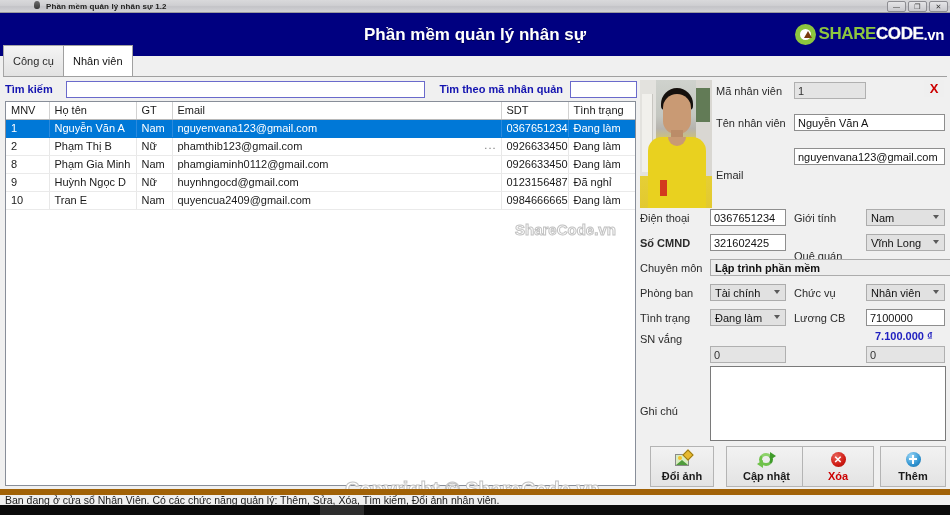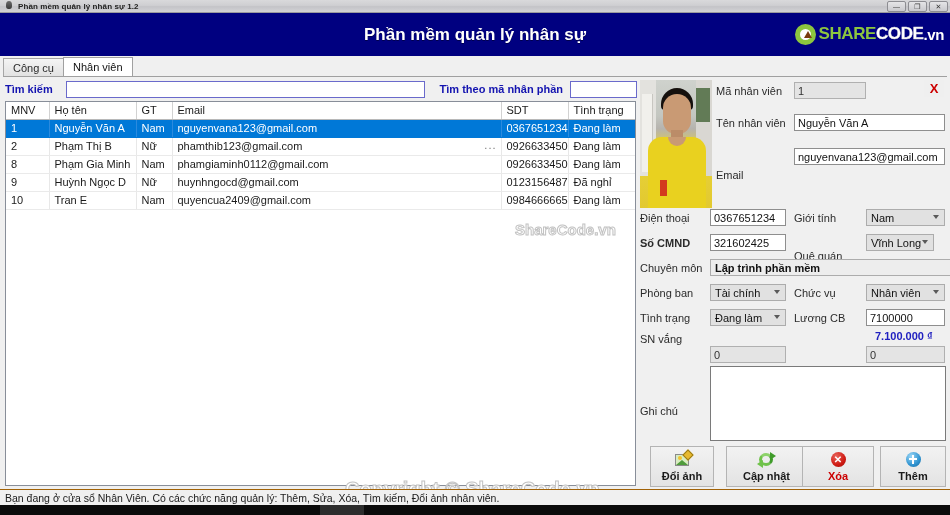--- a/index.html
+++ b/index.html
@@ -14,21 +14,21 @@
     width: 950px; height: 515px;
     background: #f0f0f0;
     overflow: hidden;
   }
 
   
   .titlebar {
     position: absolute; left: 0; top: 0; width: 950px; height: 13px;
     background: linear-gradient(to bottom, #d9d9db 0%, #cfcfd2 45%, #c4c4c8 55%, #d2d2d5 100%);
     border-bottom: 1px solid #9a9a9e;
-    display: flex; align-items: center;
+    display: flex; align-items: center; padding-left: 28px;
   }
   .tb-icon {
     width: 10px; height: 10px; margin-left: 4px; margin-right: 4px;
     position: relative; flex: none;
   }
   .tb-icon::before {
     content: ""; position: absolute; left: 2px; top: 0px;
     width: 6px; height: 8px; border-radius: 50% 50% 40% 40%;
     background: linear-gradient(to bottom,#6b6b6b,#3a3a3a);
   }
@@ -80,21 +80,21 @@
                 -webkit-text-stroke: .4px #d6d6d6; }
   .logo-vn    { color: #ffffff; font-size: 15px; font-weight: bold; letter-spacing: -.4px; }
 
   
   .tabstrip {
     position: absolute; left: 3px; top: 58px; width: 944px; height: 19px;
     border-bottom: 1px solid #a0a0a0;
     display: flex; align-items: flex-end;
   }
   .tab {
-    height: 18px; padding: 8px 9px;
+    height: 18px; padding: 15px 9px;
     font-size: 11px; color: #2a2a2a;
     display: flex; align-items: center;
     border: 1px solid #a6a6a6; border-bottom: none;
     background: linear-gradient(to bottom,#f4f4f4,#e2e2e2);
     margin-right: -1px;
   }
   .tab.active {
     background: #ffffff; height: 19px; color: #111;
     border-color: #a0a0a0; position: relative; z-index: 3;
   }
@@ -248,21 +248,21 @@
   .ic-add .circ {
     position: absolute; left: 1px; top: 0px; width: 15px; height: 15px; border-radius: 50%;
     background: radial-gradient(circle at 35% 28%, #9ad6f6 0%, #2f93d0 60%, #1a6ba1 100%);
   }
   .ic-add .pv { position: absolute; left: 7.5px; top: 3px; width: 2px; height: 9px; background: #fff; }
   .ic-add .ph { position: absolute; left: 4.5px; top: 6.5px; width: 8px; height: 2px; background: #fff; }
 
   
   .statusbar {
     position: absolute; left: 0; top: 489px; width: 950px; height: 16px;
-    background: #f0f0f0; border-top: 1px solid #a16207;
+    background: #f0f0f0; border-top: 6px solid #a16207;
     display: flex; align-items: center;
   }
   .statusbar .st {
     font-size: 10.5px; color: #202020; padding-left: 5px; white-space: nowrap;
   }
   .desktop {
     position: absolute; left: 0; top: 505px; width: 950px; height: 10px;
     background: #0b0b0b;
   }
   .tb-strip { position: absolute; left: 320px; top: 505px; width: 44px; height: 10px; background: #2d2d2d; }
@@ -293,21 +293,21 @@
   </div>
 
   <div class="tabstrip">
     <div class="tab">Công cụ</div>
     <div class="tab active">Nhân viên</div>
   </div>
 
   <div class="searchrow">
     <span class="lbl-blue">Tìm kiếm</span>
     <input class="txtinput" style="width: 392px; margin-left: 13px;" value="">
-    <span class="lbl-blue" style="margin-left:15px;">Tìm theo mã nhân phần</span>
+    <span class="lbl-blue" style="margin-left:15px;">Tìm theo mã nhân quản</span>
     <input class="txtinput" style="width: 67px; margin-left: 7px;" value="">
   </div>
 
   <div class="grid">
     <table class="dg">
       <colgroup>
         <col style="width:43px">
           <col style="width:87px">
           <col style="width:36px">
         <col style="width:329px">
@@ -405,21 +405,21 @@
     <input class="fi" style="left: 72px; top: 131px; width: 76px;" value="0367651234">
     <div class="fl" style="left:156px; top:134px;">Giới tính</div>
     <div class="cb" style="left:228px; top:131px; width:79px;">
       <span>Nam</span>
       <span class="arrow"></span>
     </div>
 
     <div class="fl" style="left:2px; top:159px;font-weight:bold;">Số CMND</div>
     <input class="fi" style="left: 72px; top: 156px; width: 76px;" value="321602425">
     <div class="fl" style="left:156px; top:172px;">Quê quán</div>
-    <div class="cb" style="left:228px; top:156px; width:68px;align-items:center;">
+    <div class="cb" style="left:228px; top:156px; width:79px;align-items:center;">
       <span>Vĩnh Long</span>
       <span class="arrow"></span>
     </div>
 
     <div class="fl" style="left:2px; top:184px;">Chuyên môn</div>
     <div class="cb wide" style="left:72px; top:181px; width:268px;font-weight:bold;">
       <span>Lập trình phần mềm</span>
       <span class="arrow"></span>
     </div>
 

